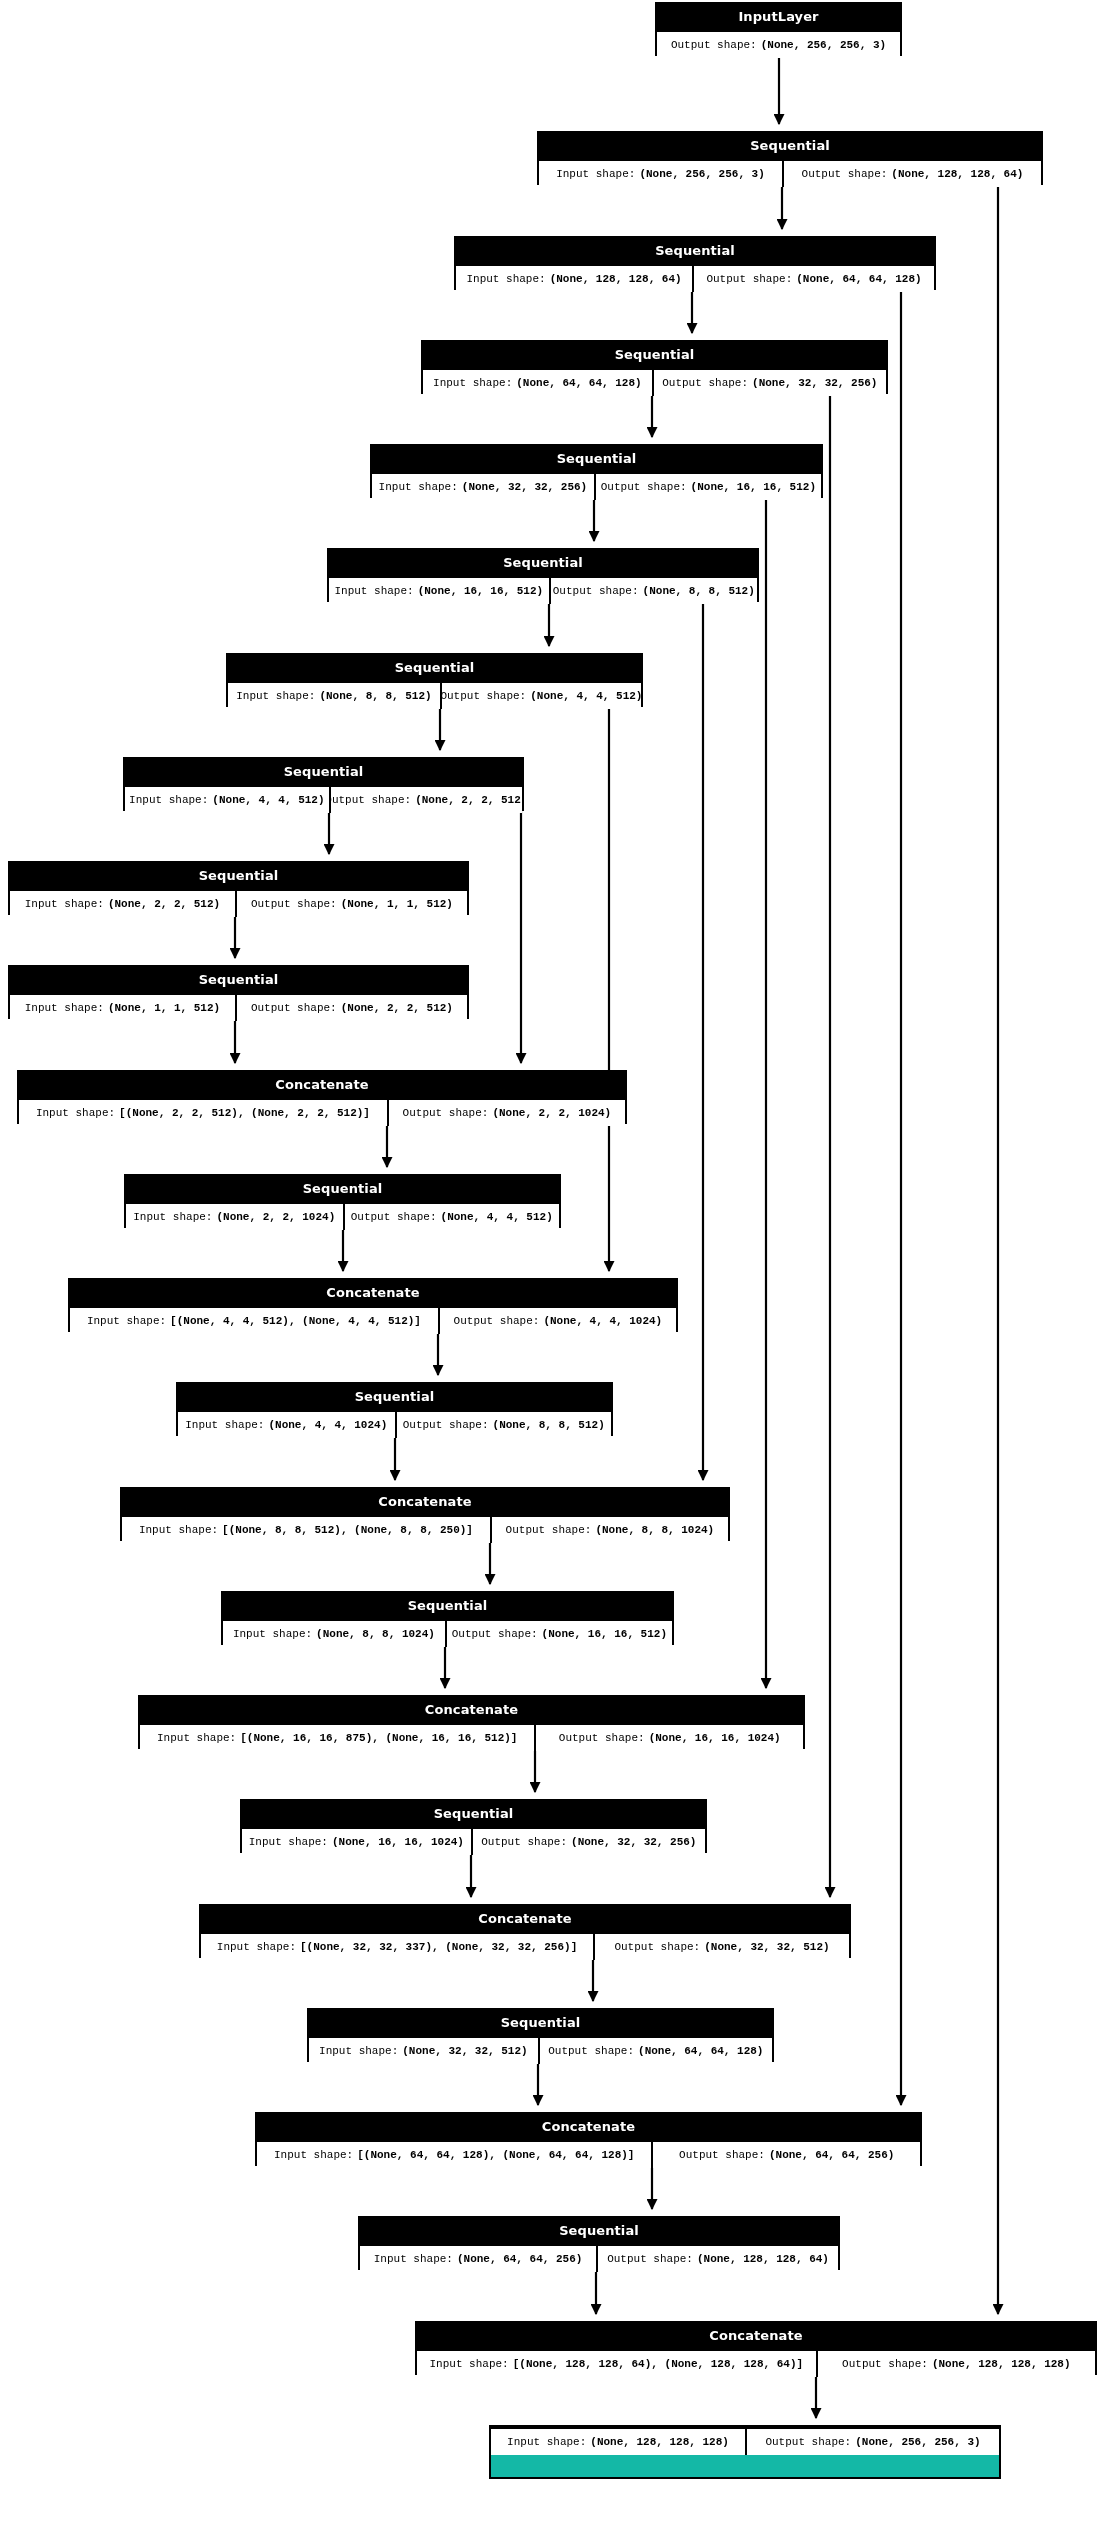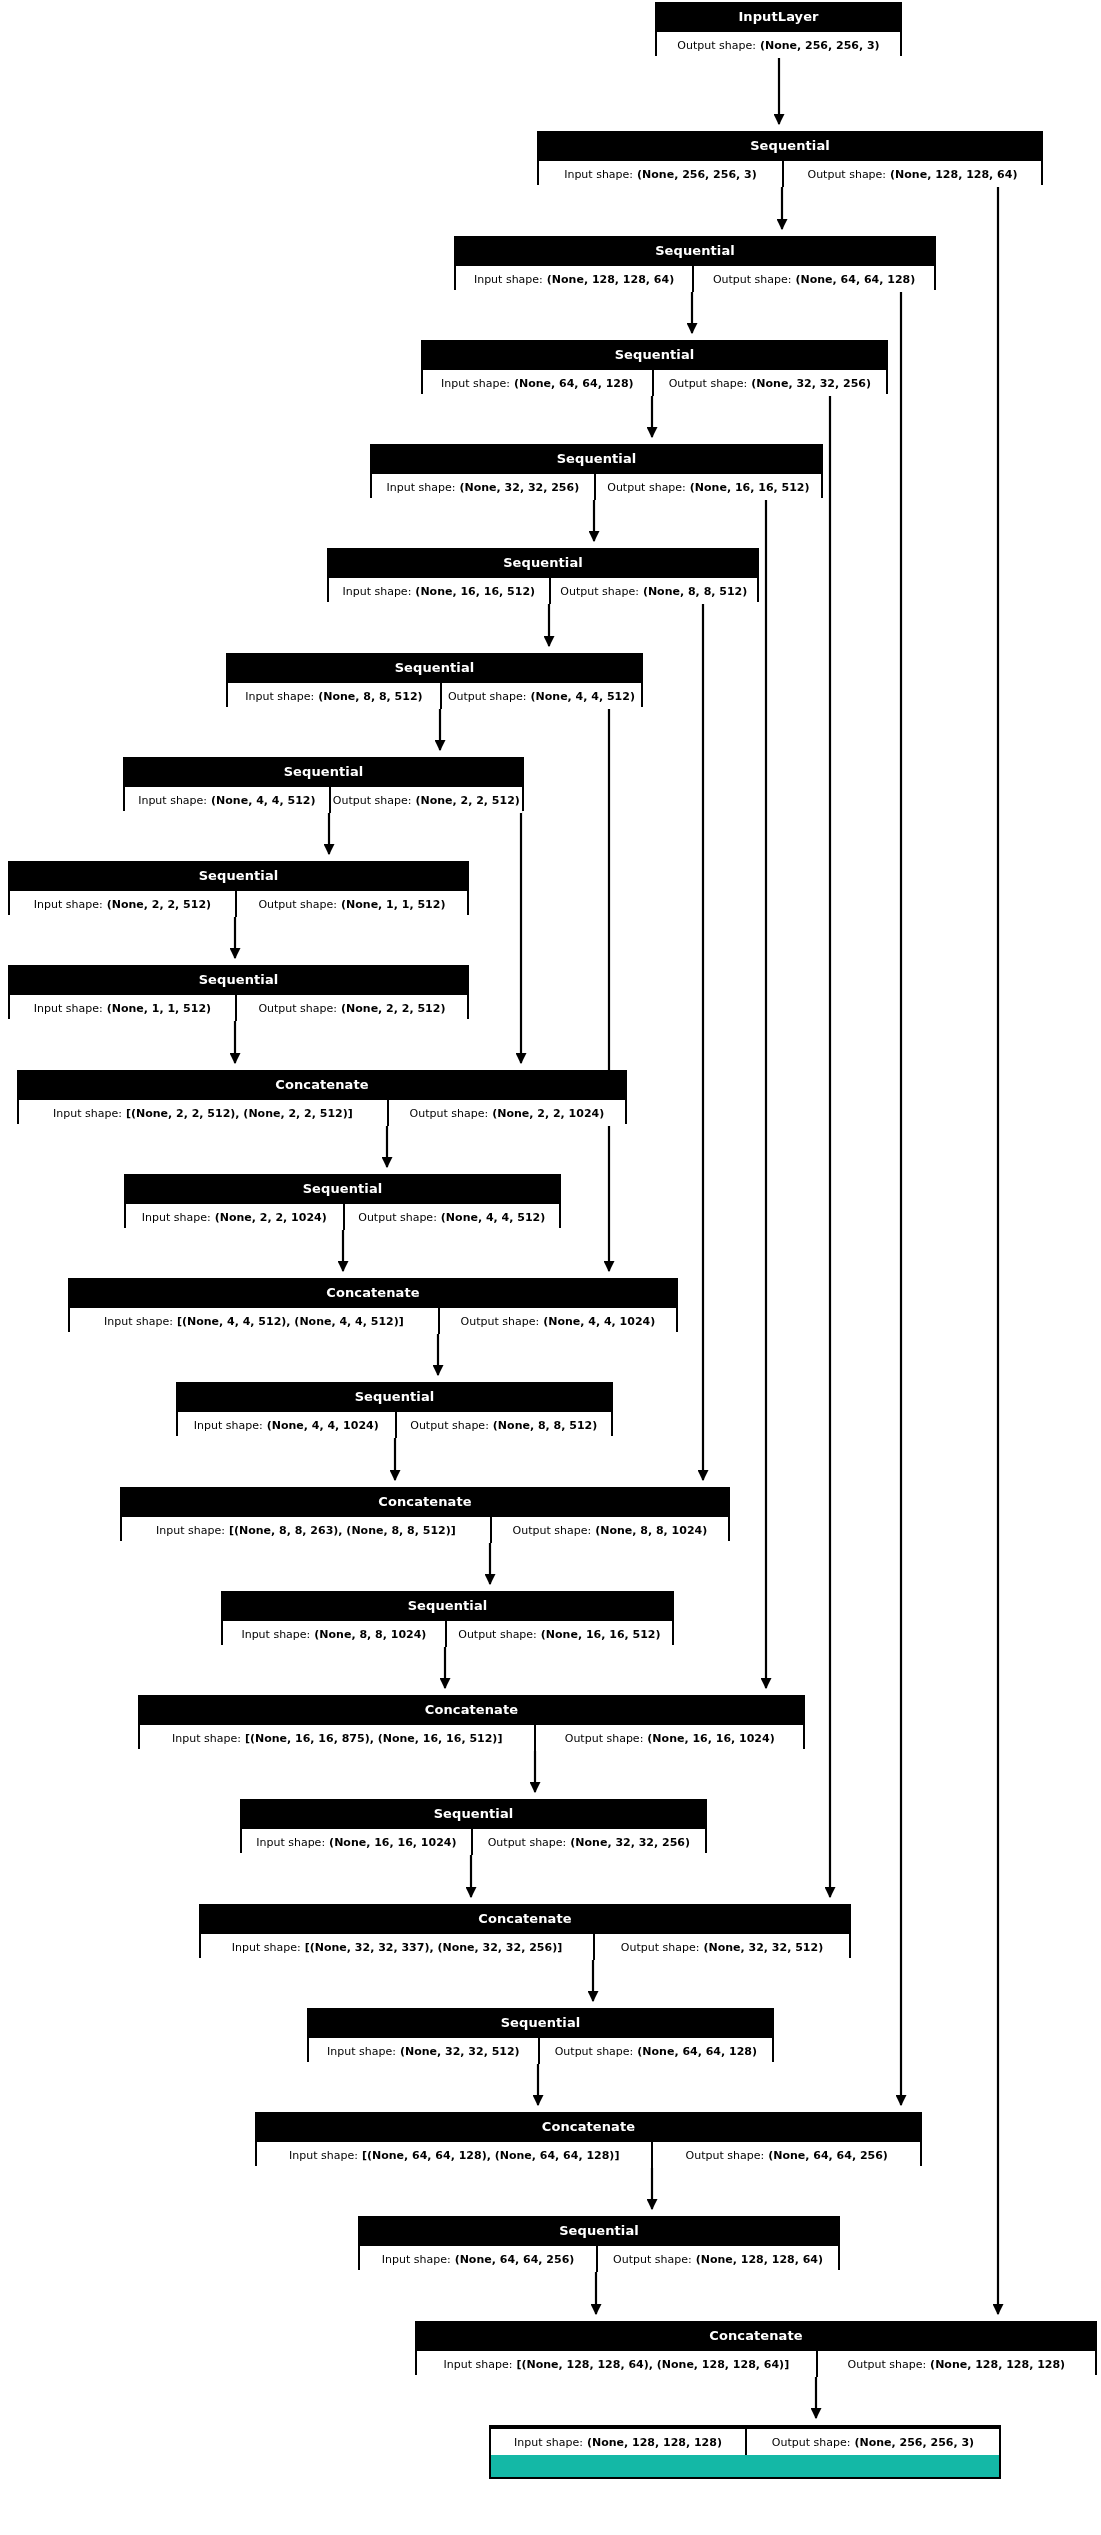--- a/index.html
+++ b/index.html
@@ -46,20 +46,21 @@
   }
   .shape-cell{
     box-sizing:border-box;
     color:#000000;
     text-align:left;
     white-space:nowrap;
     overflow:hidden;
     display:flex;
     align-items:center;
     justify-content:center;
+    font-family:Liberation Mono, monospace;
   }
   .shape-cell + .shape-cell{
     border-left:2px solid #000000;
   }
   .shape-cell .lbl{ font-weight:normal; }
   .shape-cell .val{ font-weight:bold; margin-left:4px; }
 </style>
 </head>
 <body>
 
@@ -280,21 +281,21 @@
             <span class="lbl">Output shape:</span>
             <span class="val">(None, 8, 8, 512)</span>
           </div>
         </div>
       </div>
       <div class="node" style="left: 120px; top: 1487px; width: 610px; height: 54px;">
         <div class="node-title" style="height: 26px; line-height: 26px; font-size: 13px;">Concatenate</div>
         <div class="node-shapes" style="height: 26px;">
           <div class="shape-cell" style="flex: 0 0 60.7%; font-size: 11px;">
             <span class="lbl">Input shape:</span>
-            <span class="val">[(None, 8, 8, 263), (None, 8, 8, 512)]</span>
+            <span class="val">[(None, 8, 8, 512), (None, 8, 8, 250)]</span>
           </div>
           <div class="shape-cell" style="flex: 0 0 39.3%; font-size: 11px;">
             <span class="lbl">Output shape:</span>
             <span class="val">(None, 8, 8, 1024)</span>
           </div>
         </div>
       </div>
       <div class="node" style="left: 221px; top: 1591px; width: 453px; height: 54px;">
         <div class="node-title" style="height: 26px; line-height: 26px; font-size: 13px;">Sequential</div>
         <div class="node-shapes" style="height: 26px;">

